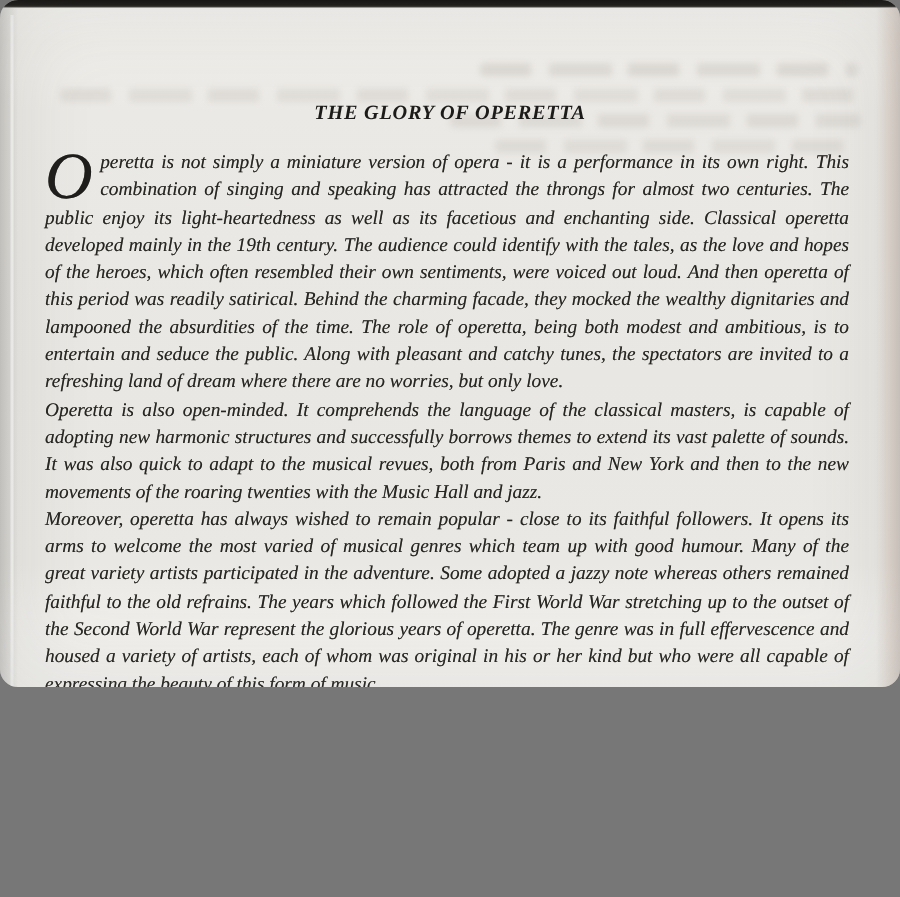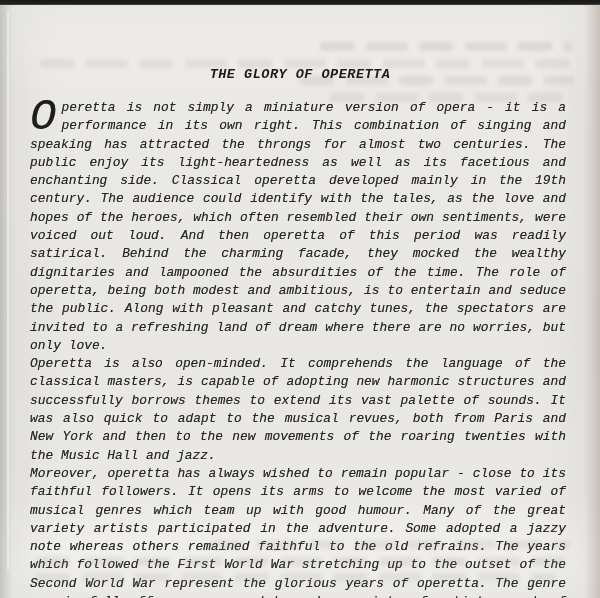--- a/index.html
+++ b/index.html
@@ -1,23 +1,24 @@
 <!DOCTYPE html>
 <html><head>
 <meta charset="utf-8">
 <style>
   html, body { margin: 0; padding: 0; background: #777; }
   .scan {
     position: relative;
     width: 600px;
-    height: 598px;
+    height: 458px;
     overflow: hidden;
     background:
       linear-gradient(180deg, #f6f5f2 0%, #f0eeea 6%, #ebe9e5 16%, #e9e7e3 55%, #eae8e4 82%, #f2f1ee 94%, #f7f6f3 100%);
-    font-family: Liberation Mono, monospace;
+    font-family: Liberation Serif, serif;
+    border-radius: 12px;
   }
   .top-bar {
     position: absolute; top: 0; left: 0; width: 600px; height: 5px;
     background: linear-gradient(180deg, #121110 0%, #1d1b19 70%, #4a4845 100%);
   }
   .edge-left {
     position: absolute; top: 5px; left: 0; width: 12px; height: 593px;
     background: linear-gradient(90deg, rgba(125,123,120,0.28), rgba(125,123,120,0.0));
     pointer-events: none;
   }

